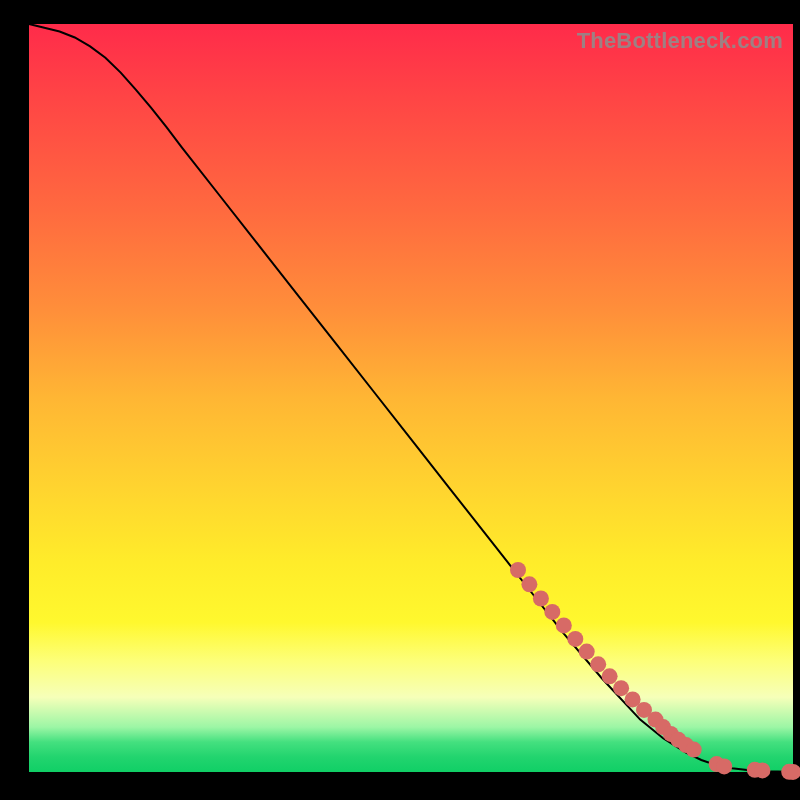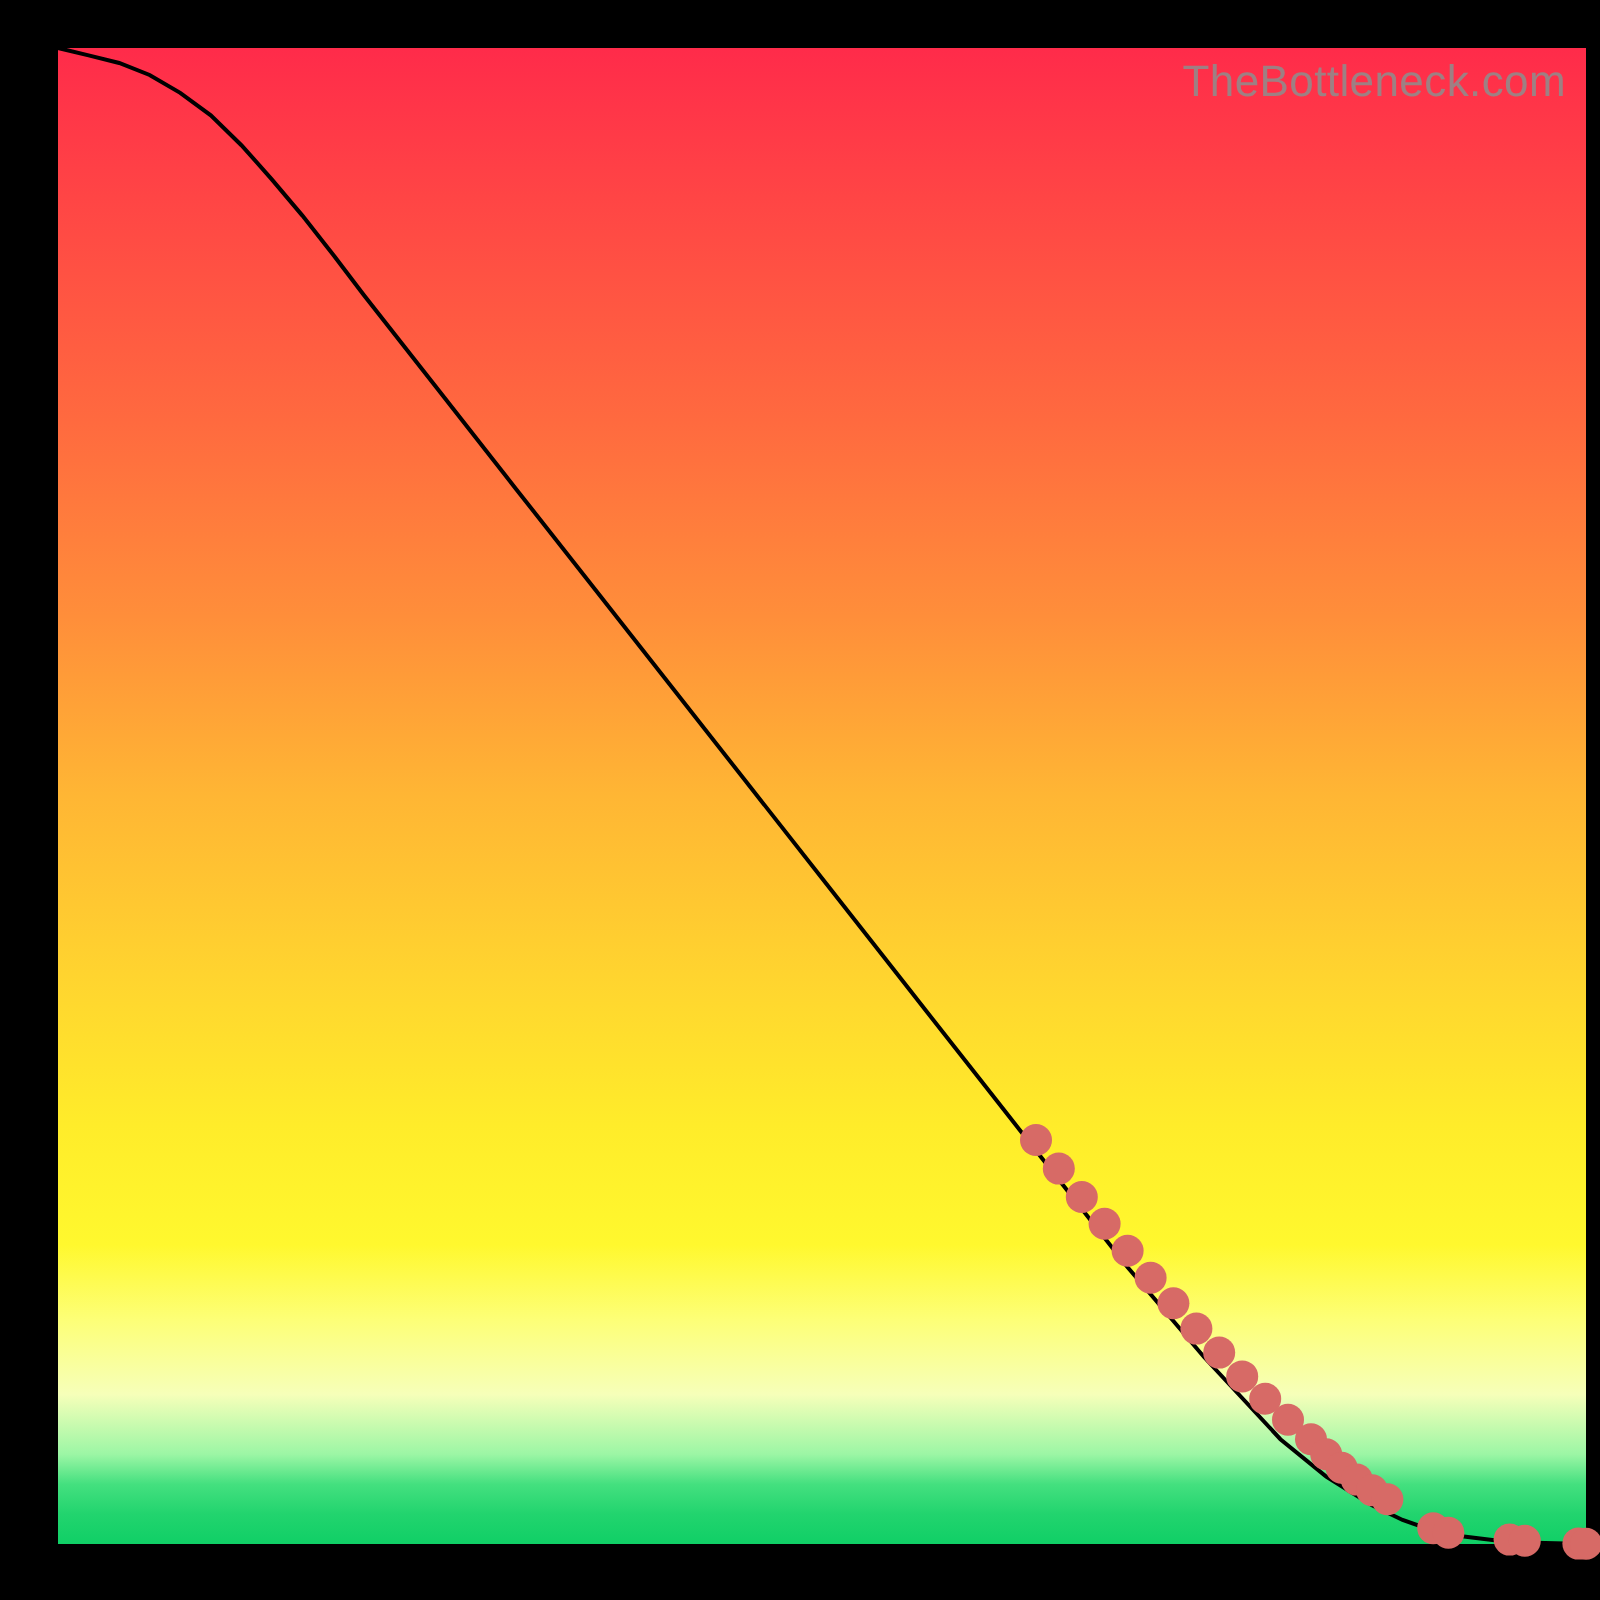--- a/index.html
+++ b/index.html
@@ -43,21 +43,21 @@
     );
   }
 
   .watermark {
     position: absolute;
     right: 10px;
     top: 4px;
     color: #8e8e8e;
     opacity: 0.85;
     font-size: 22px;
-    font-weight: 400;
+    font-weight: 700;
     letter-spacing: 0.2px;
     user-select: none;
     pointer-events: none;
   }
 
   svg.curve {
     position: absolute;
     left: 0;
     top: 0;
     width: 764px;

